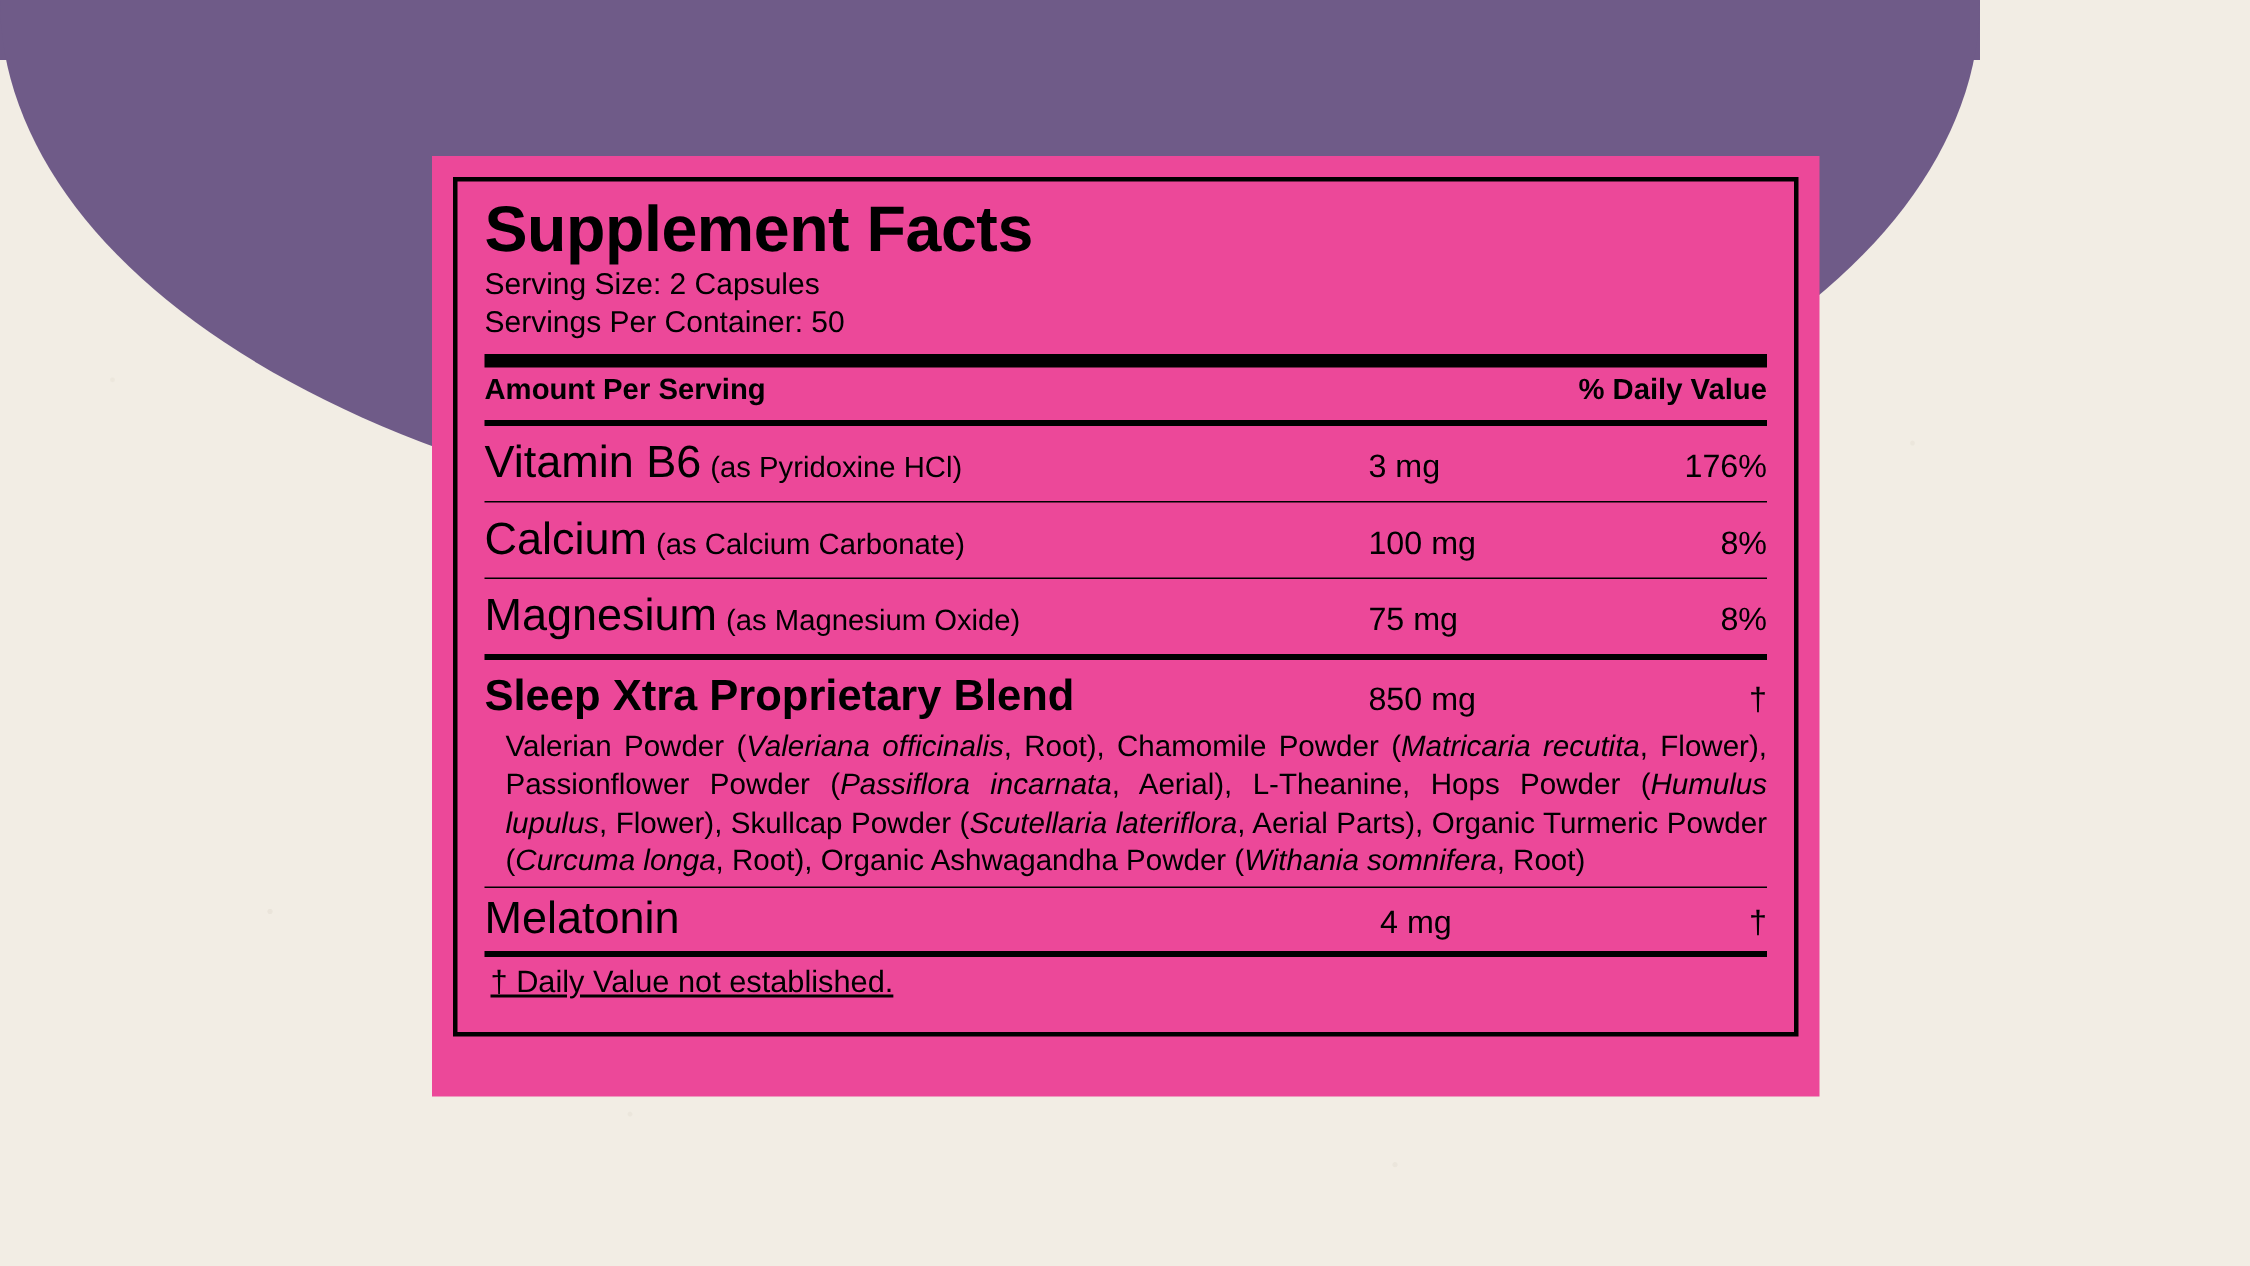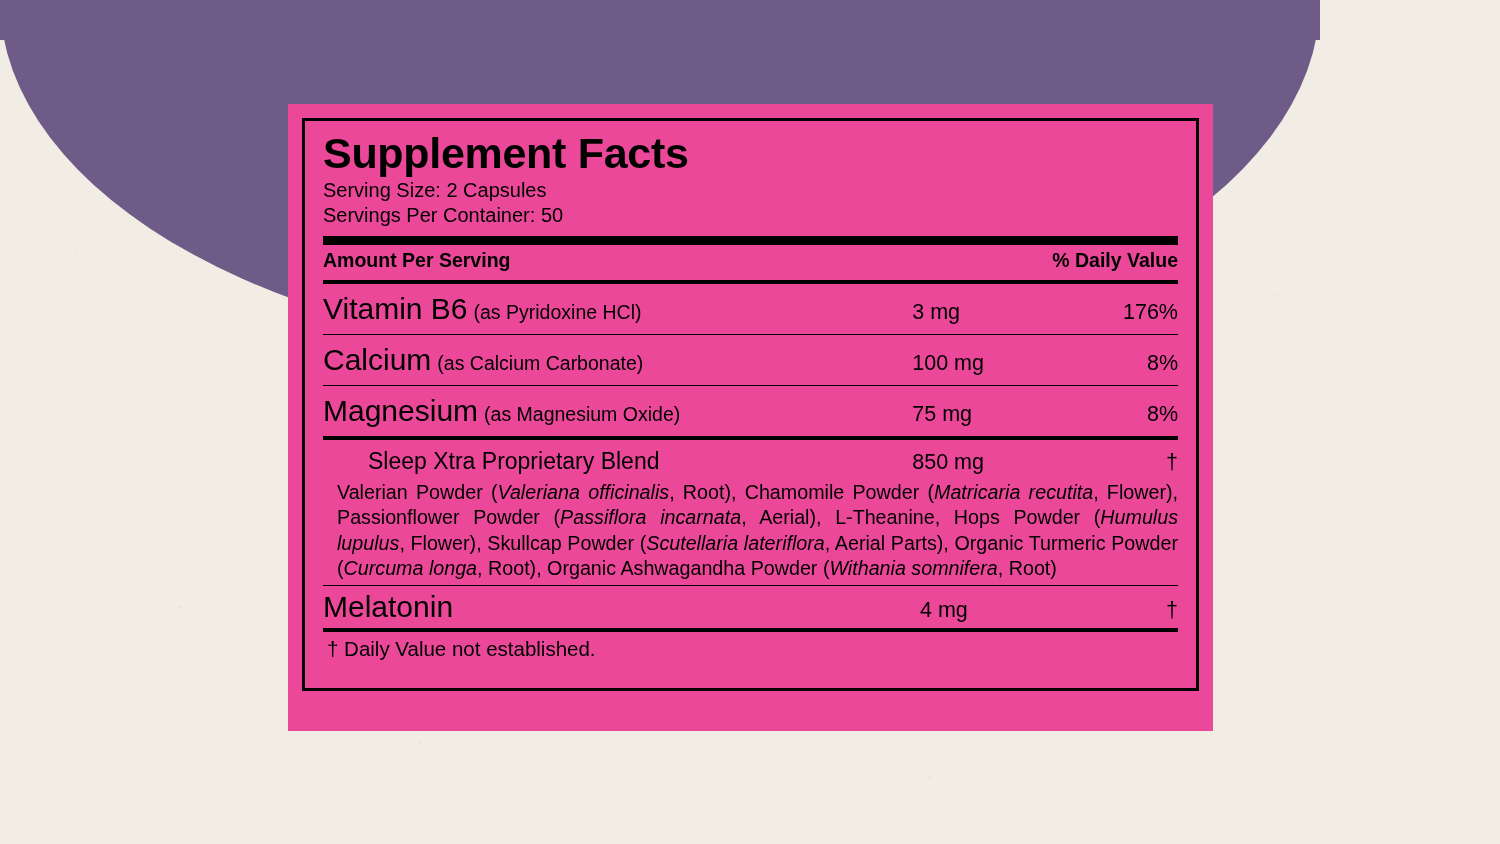--- a/index.html
+++ b/index.html
@@ -117,36 +117,37 @@
   td.dv      { text-align: right; width: 118px; white-space: nowrap; }
 
   .hdr-row td {
     font-weight: bold;
     font-size: 19.5px;
     padding: 3px 0 3px 0;
   }
   .nutrient-name { font-size: 30px; margin-top: 44px; }
   .nutrient-src  { font-size: 19.5px; }
 
-  .blend-name { font-weight: normal; font-size: 23px; margin-left: 45px; }
+  .blend-name { font-weight: bold; font-size: 29px; }
 
   .blend-list {
     font-size: 19.7px;
     line-height: 1.30;
     text-align: justify;
     text-justify: inter-word;
     padding: 1px 0 3px 14px;
     color: #000;
   }
   .blend-list i { }
 
   .footnote {
     font-size: 20.5px;
     padding: 5px 0 0 4px;
     color: #000;
+    text-decoration: underline;
   }
 
   .other-ing {
     position: absolute;
     left: 18px;
     top: 600px;
     width: 890px;
     font-size: 22px;
     color: #000;
   }

